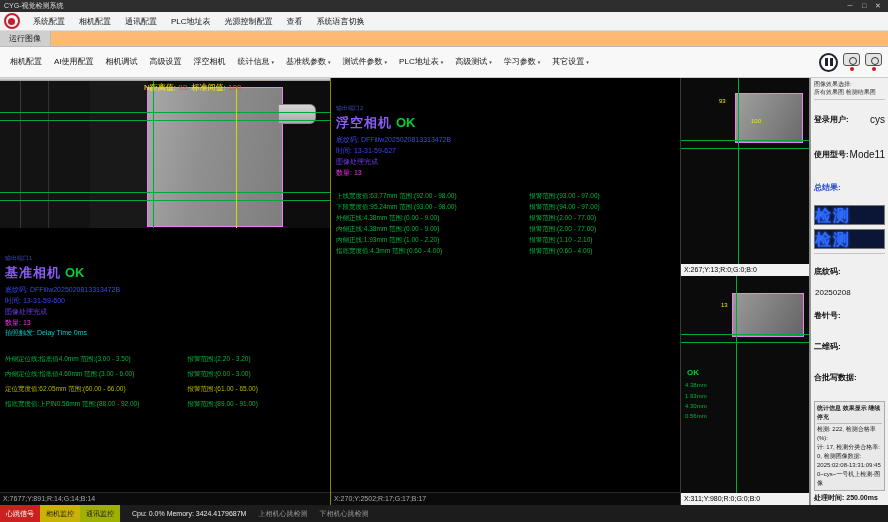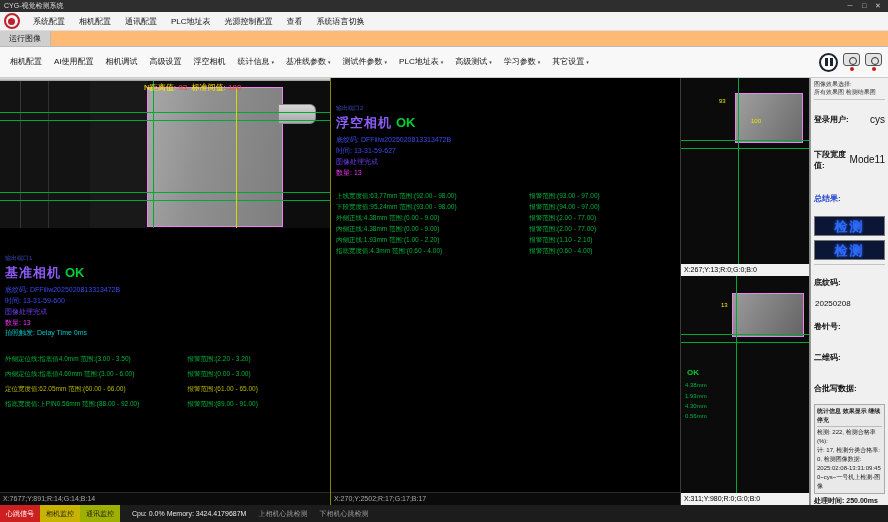--- a/index.html
+++ b/index.html
@@ -83,21 +83,21 @@
   .pv-lines { position:absolute; left:4px; font-size:6px; color:#00b33c; line-height:1.7; }
 
   
   .sidebar { flex:1; background:#f0f0f0; border-left:1px solid #999; padding:2px 3px; display:flex; flex-direction:column; font-size:8px; color:#111; min-width:0; }
   .fx { font-size:6px; color:#333; line-height:1.4; border-bottom:1px solid #c4c4c4; padding-bottom:2px; margin-bottom:2px; }
   .sb-row { display:flex; justify-content:space-between; align-items:center; margin:2px 0; }
   .sb-label { font-weight:bold; font-size:8px; color:#111; margin:10px 0; }
   .sb-label.bluetxt { color:#2244cc; }
   .sb-val { font-size:10px; color:#111; }
   .sb-val2 { font-size:8px; color:#111; margin:1px 0 3px 1px; }
-  .res-box { height:20px; margin:2px 0; background:#0b1535; border:1px solid #777; color:#2e6bff; font-weight:bold; font-size:13px; text-align:center; line-height:19px; letter-spacing:2px; text-shadow:0 0 3px #2e6bff; }
+  .res-box { height:20px; margin:2px 0; background:#0b1535; border:1px solid #777; color:#2e6bff; font-weight:bold; font-size:16px; text-align:left; line-height:19px; letter-spacing:2px; text-shadow:0 0 3px #2e6bff; }
   .sep { border-top:1px solid #c4c4c4; margin:2px 0; }
   .stats { margin-top:auto; background:#e9e9e9; border:1px solid #aaa; padding:2px; font-size:6px; color:#222; line-height:1.5; }
   .stats-tabs { font-weight:bold; border-bottom:1px solid #bbb; margin-bottom:1px; padding-bottom:1px; }
   .ptime { font-size:7px; font-weight:bold; margin-top:2px; color:#111; }
 
   
   .statusbar { height:17px; flex:none; background:#1c1c1c; display:flex; align-items:stretch; font-size:7px; }
   .seg { padding:0 6px; display:flex; align-items:center; white-space:nowrap; }
   .seg.red { background:#cc1f1f; color:#fff; }
   .seg.yellow { background:#c8b400; color:#1a1a1a; }
@@ -340,21 +340,21 @@
     <div class="sidebar">
       <div class="fx">
         <div>图像效果选择:</div>
         <div>所有效果图 检测结果图</div>
       </div>
       <div class="sb-row">
         <span class="sb-label">登录用户:</span>
         <span class="sb-val">cys</span>
       </div>
       <div class="sb-row">
-        <span class="sb-label">下段宽度值:</span>
+        <span class="sb-label">使用型号:</span>
         <span class="sb-val">Mode11</span>
       </div>
       <div class="sb-label bluetxt">总结果:</div>
       <div class="res-box">检测</div>
       <div class="res-box">检测</div>
       <div class="sep"></div>
       <div class="sb-label">底纹码:</div>
       <div class="sb-val2">20250208</div>
       <div class="sb-label">卷针号:</div>
       <div class="sb-label">二维码:</div>

